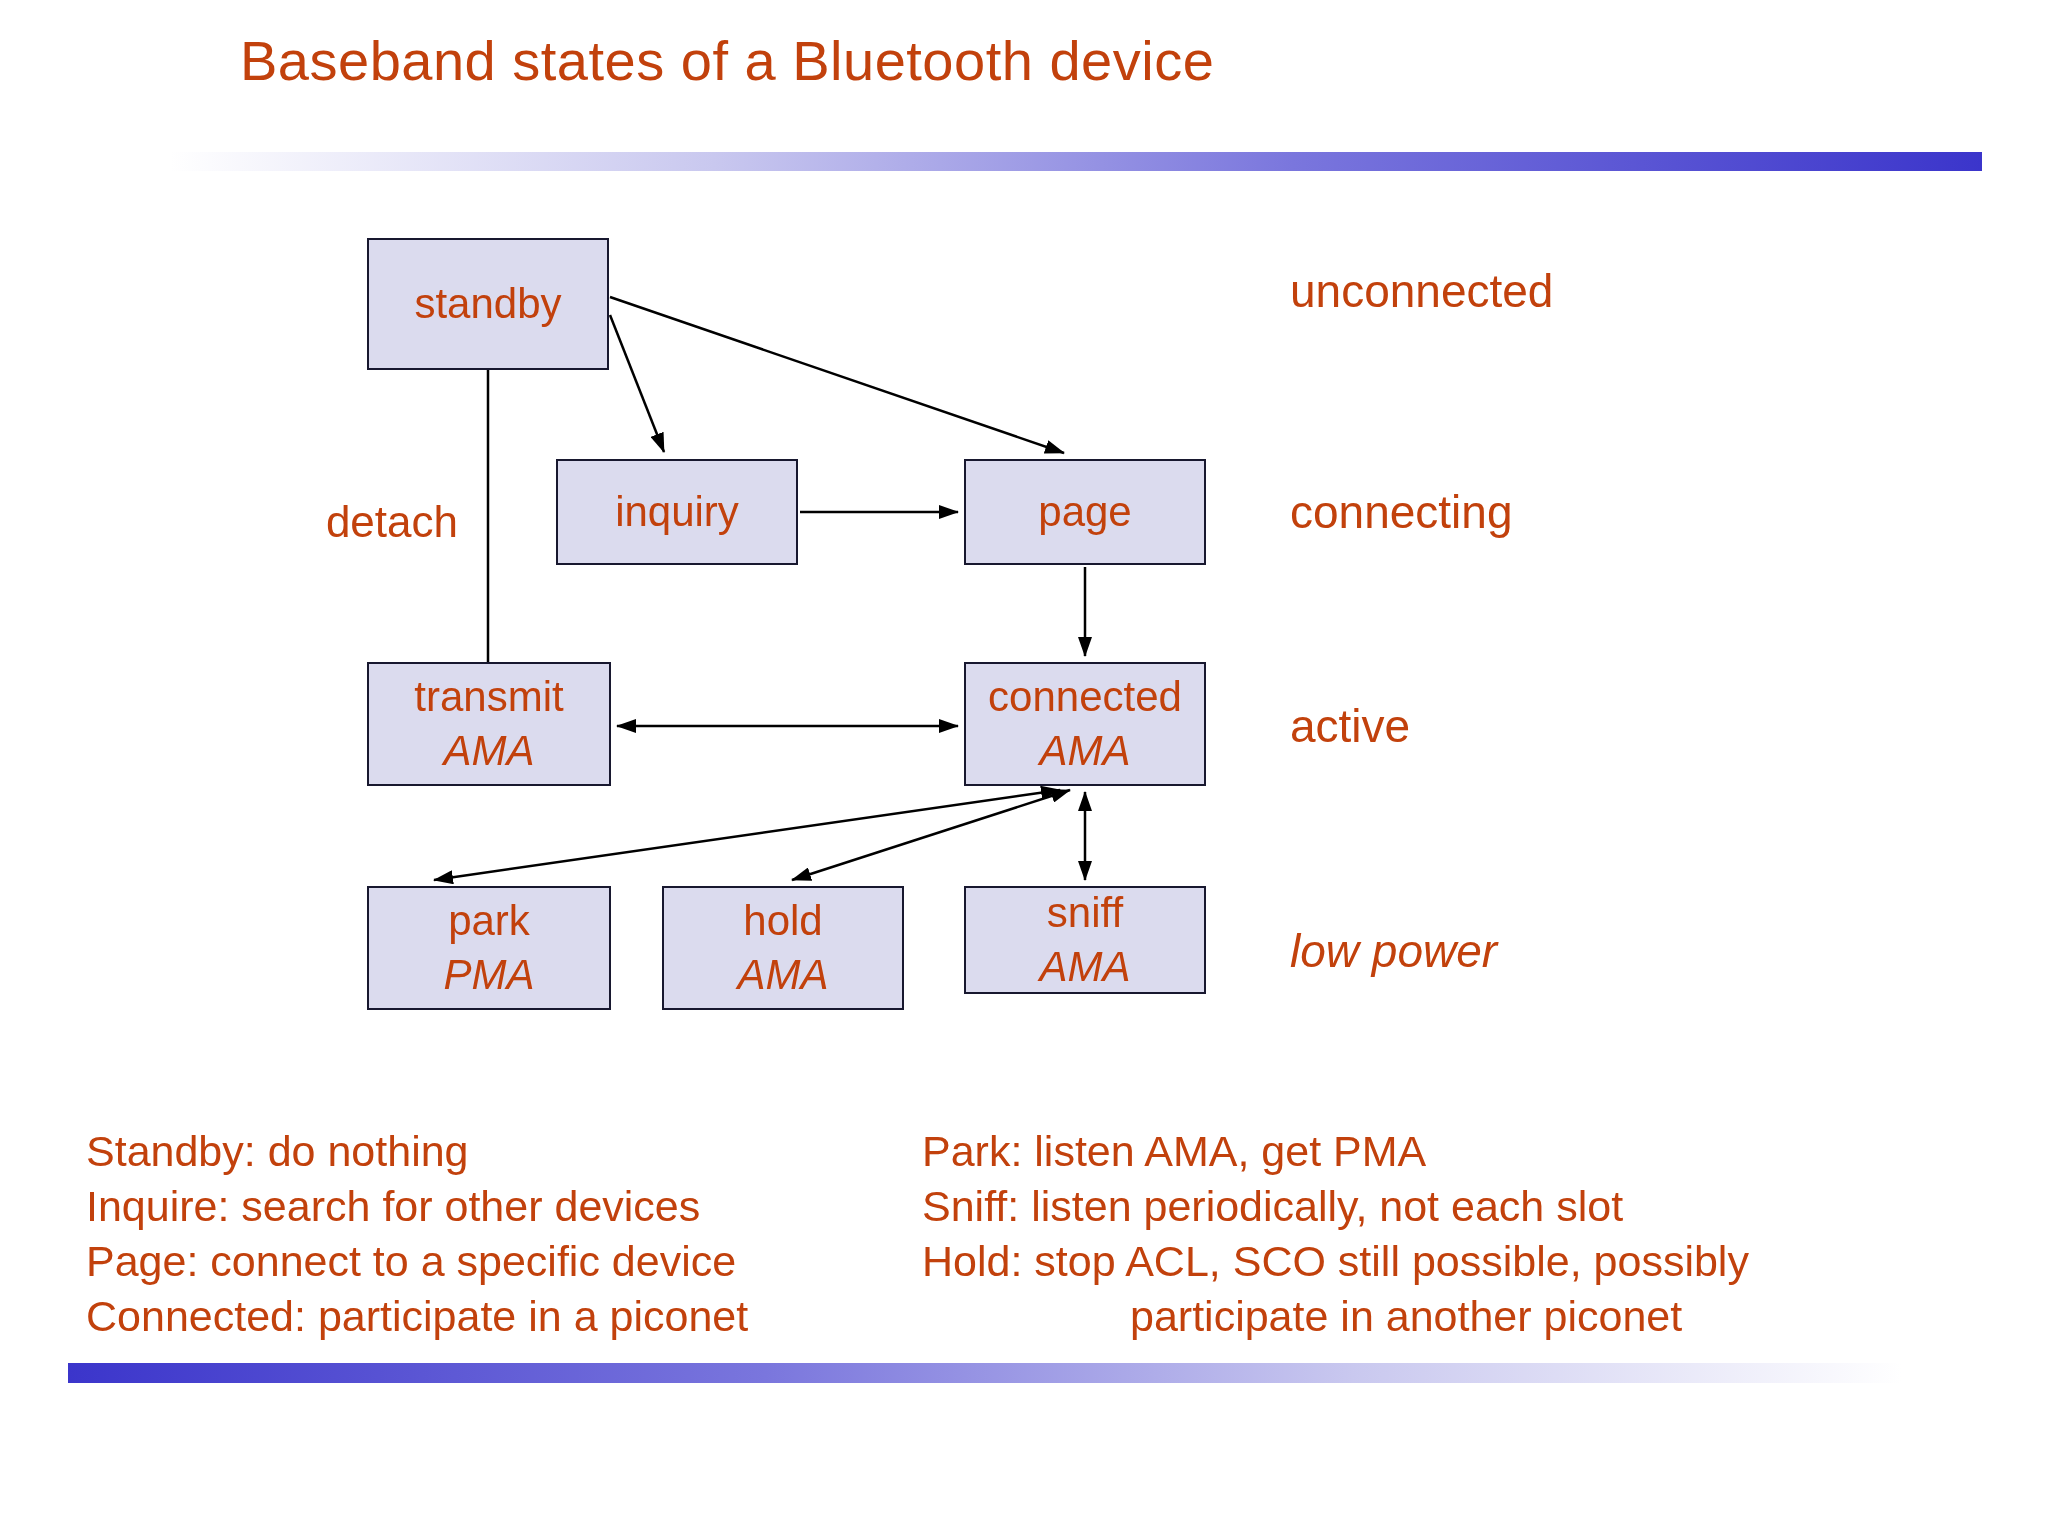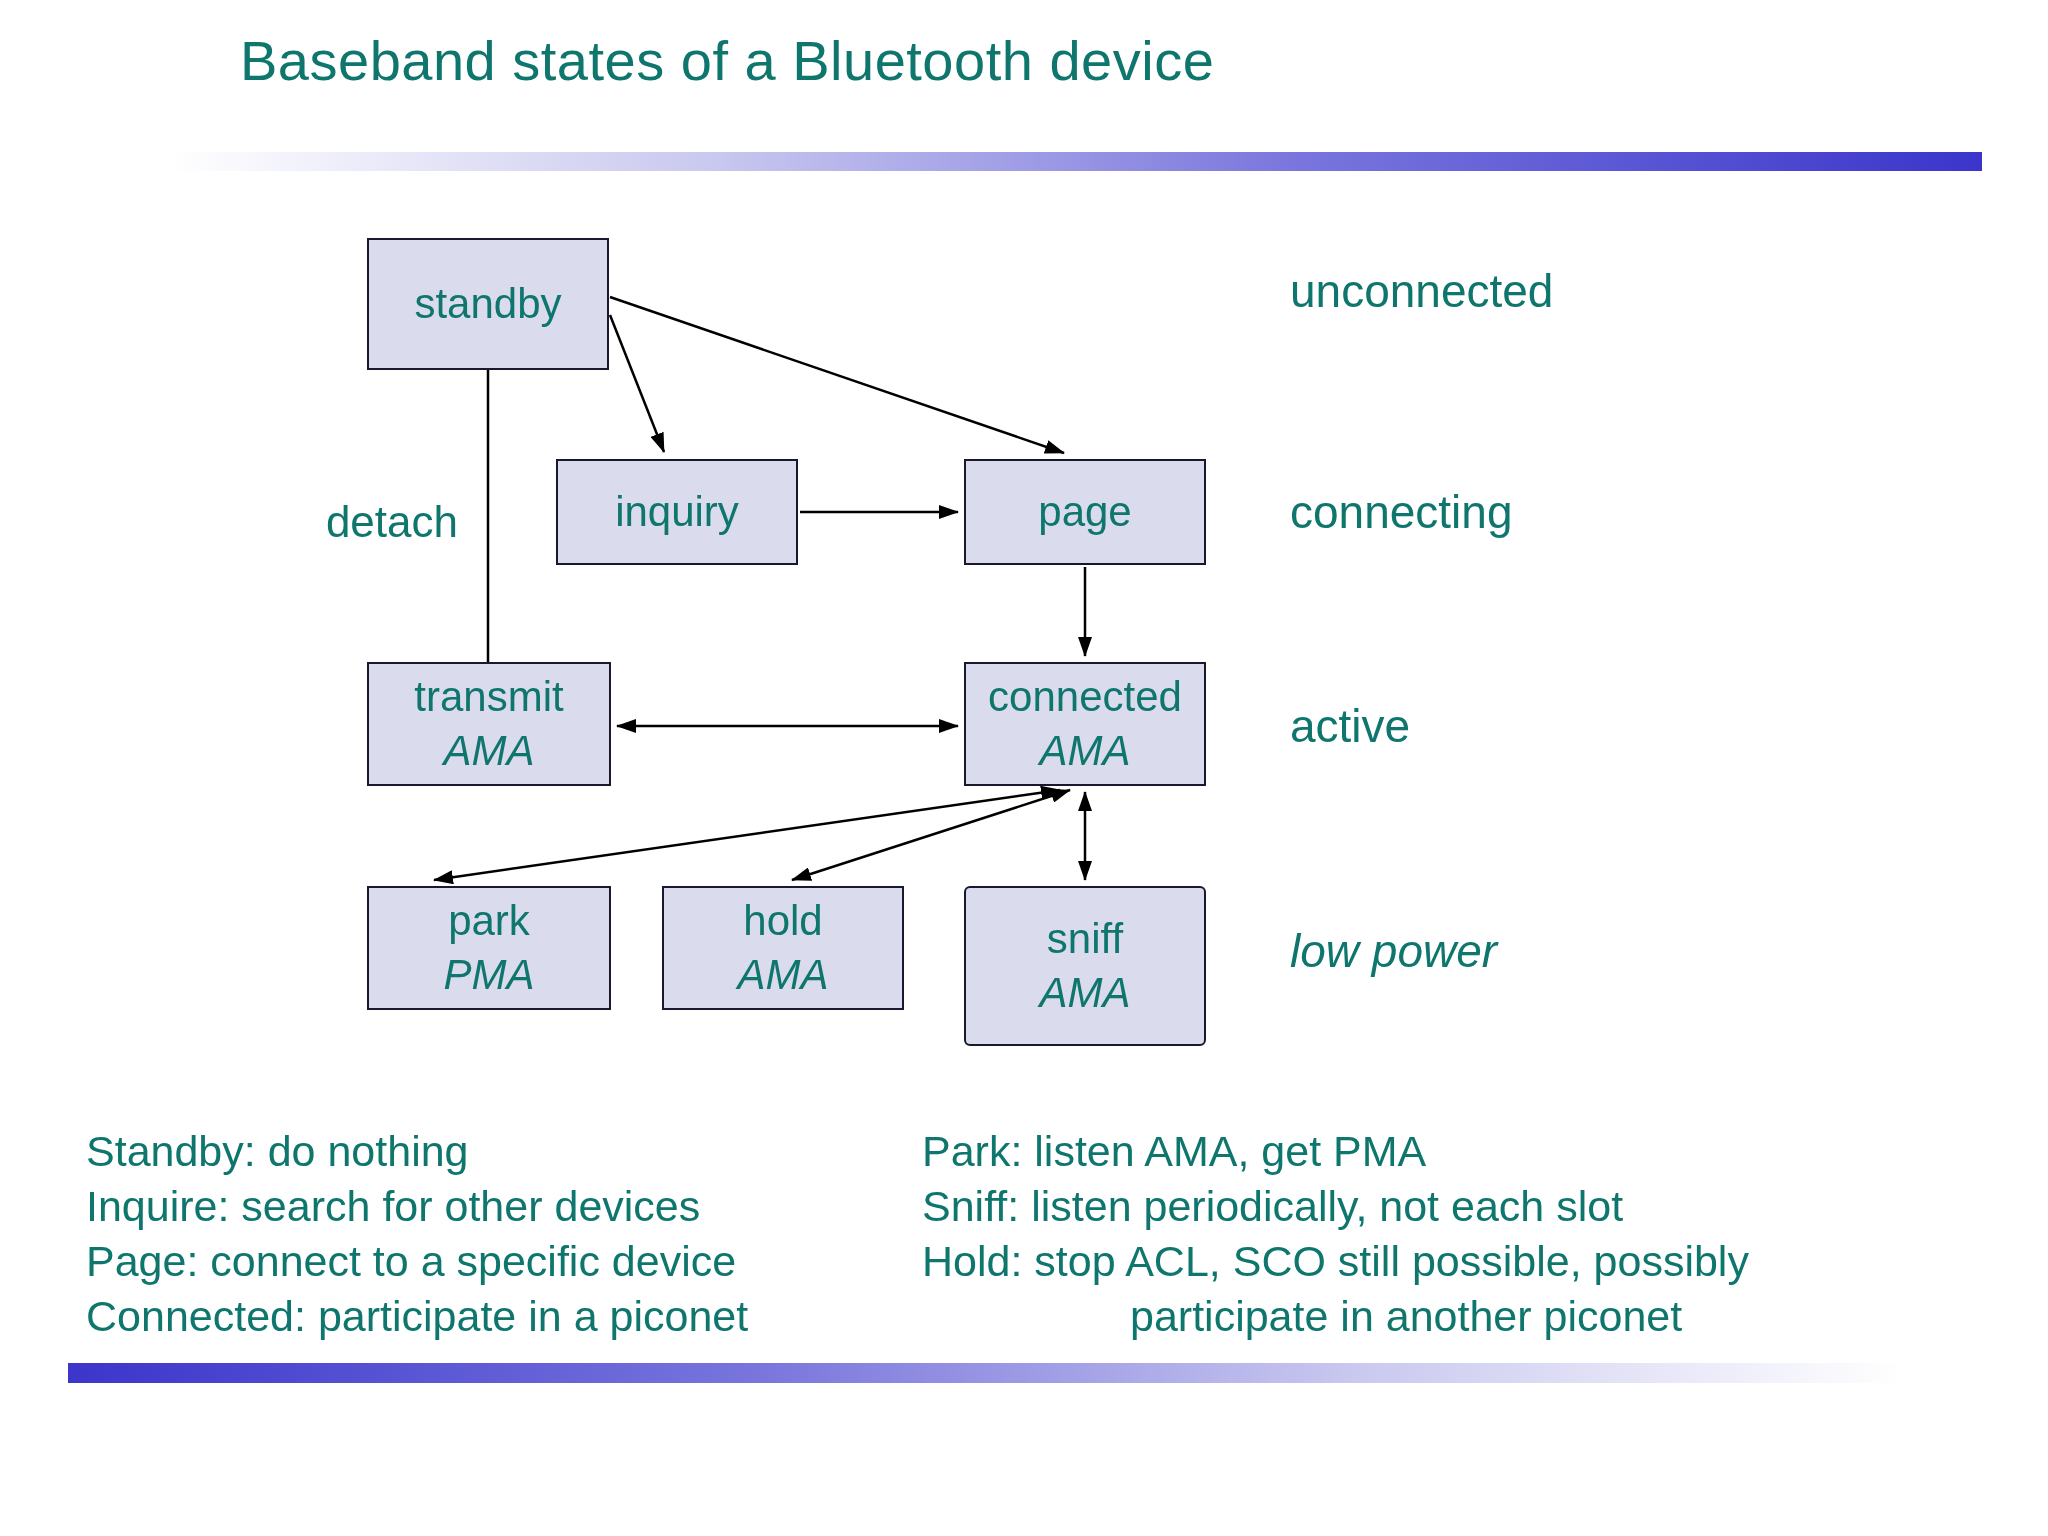--- a/index.html
+++ b/index.html
@@ -3,21 +3,21 @@
 <meta charset="utf-8">
 <style>
   html, body { margin: 0; padding: 0; background: #ffffff; }
   .slide {
     position: relative;
     width: 2048px;
     height: 1536px;
     background: #ffffff;
     overflow: hidden;
     font-family: "Liberation Sans", sans-serif;
-    color: #0f766e;
+    color: #c2410c;
   }
   .title {
     position: absolute;
     left: 240px;
     top: 28px;
     font-size: 56px;
     letter-spacing: 0.5px;
     white-space: nowrap;
   }
   .rule-top {
@@ -55,21 +55,21 @@
     text-align: center;
   }
   .state-sub { font-style: italic; }
   .box-standby   { left: 367px; top: 238px; width: 242px; height: 132px; }
   .box-inquiry   { left: 556px; top: 459px; width: 242px; height: 106px; }
   .box-page      { left: 964px; top: 459px; width: 242px; height: 106px; }
   .box-transmit  { left: 367px; top: 662px; width: 244px; height: 124px; }
   .box-connected { left: 964px; top: 662px; width: 242px; height: 124px; }
   .box-park      { left: 367px; top: 886px; width: 244px; height: 124px; }
   .box-hold      { left: 662px; top: 886px; width: 242px; height: 124px; text-align: right; }
-  .box-sniff     { left: 964px; top: 886px; width: 242px; height: 160px; border-radius: 6px; }
+  .box-sniff     { left: 964px; top: 886px; width: 242px; height: 108px; }
   .edge-label {
     position: absolute;
     left: 240px;
     top: 497px;
     width: 218px;
     font-size: 44px;
     text-align: right;
     white-space: nowrap;
   }
   .phase-label {

